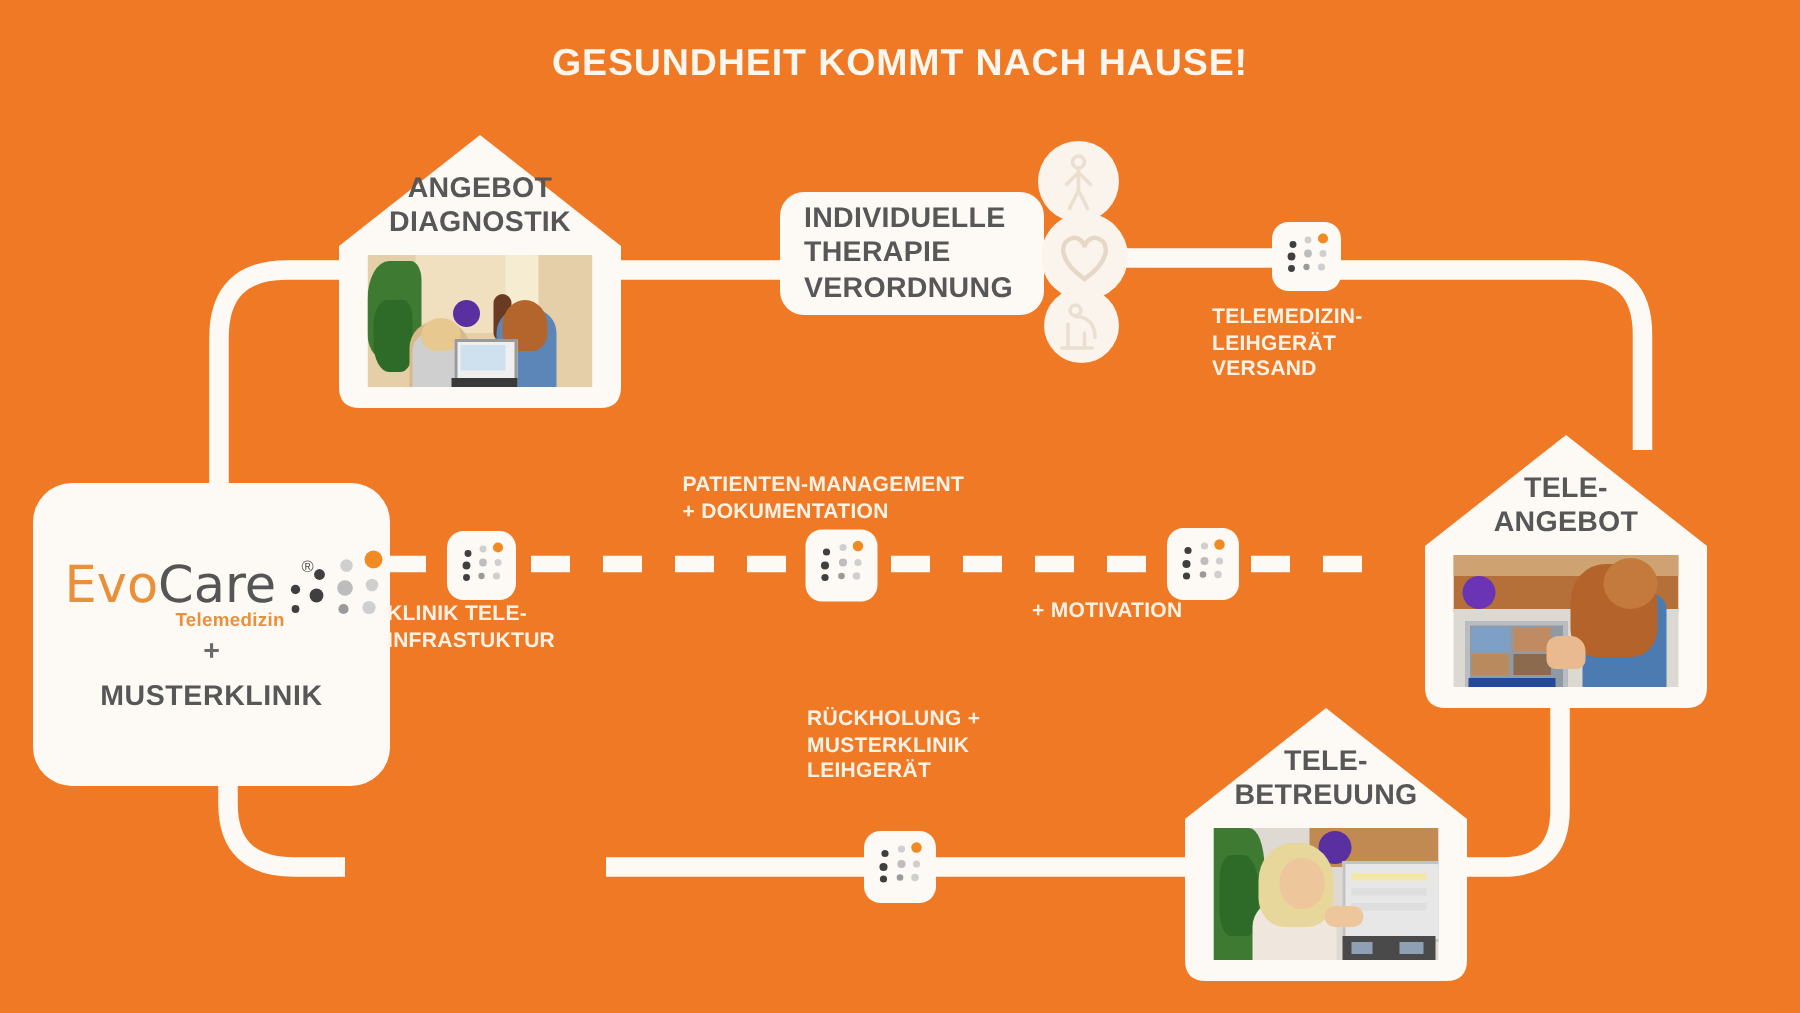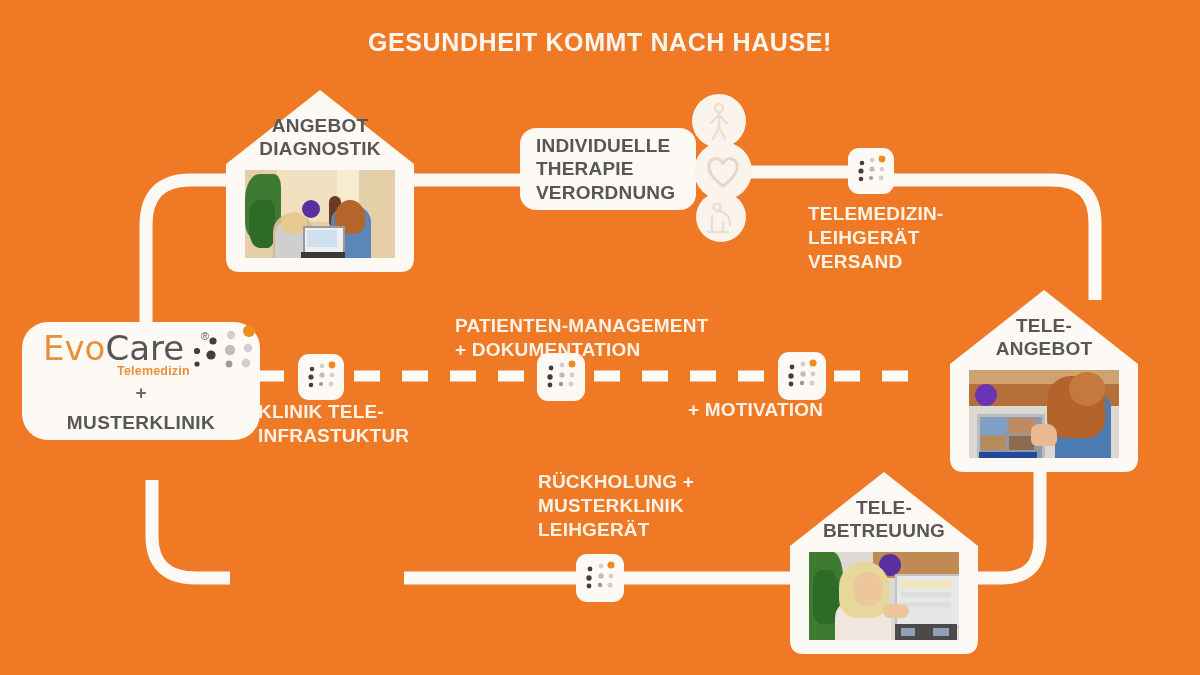--- a/index.html
+++ b/index.html
@@ -37,21 +37,21 @@
   .card-label {
     color: #575757;
     font-weight: bold;
     font-size: 19px;
     line-height: 1.24;
     letter-spacing: .2px;
   }
 
   
   #evobox {
-    left: 22px; top: 322px; width: 238px; height: 118px;
+    left: 22px; top: 322px; width: 238px; height: 202px;
     border-radius: 26px;
     display: flex; flex-direction: column;
     align-items: center; justify-content: center;
   }
   #logo-row { position: relative; height: 46px; width: 200px; }
   #logo-text {
     position: absolute; left: 2px; top: 0;
     font-size: 34px; line-height: 40px;
     font-family: "DejaVu Sans", sans-serif;
     white-space: nowrap;
@@ -85,21 +85,21 @@
     position: absolute; left: 23px; top: 82px;
     width: 150px; height: 88px;
     overflow: hidden;
   }
   .photo .ph { position: absolute; }
 
   
   .otext {
     color: #fdf2e6;
     font-weight: bold;
-    font-size: 19px;
+    font-size: 14px;
     line-height: 1.26;
     letter-spacing: .2px;
   }
 
   
   #therapy {
     left: 520px; top: 128px; width: 176px; height: 82px;
     border-radius: 16px;
     display: flex; align-items: center;
   }

